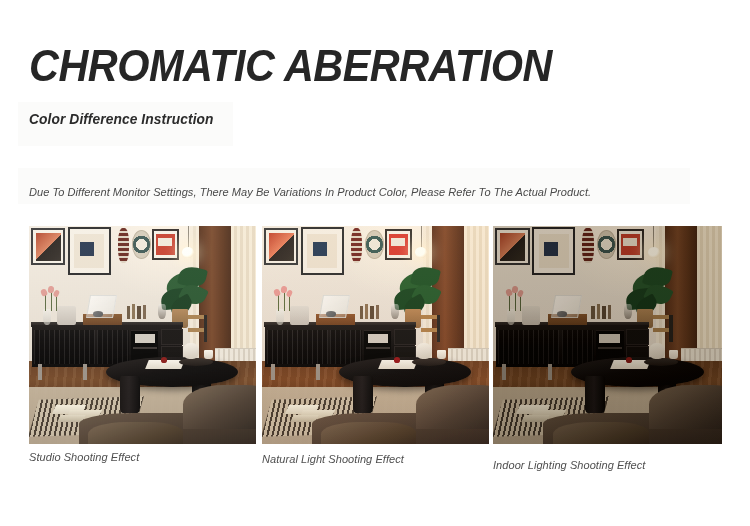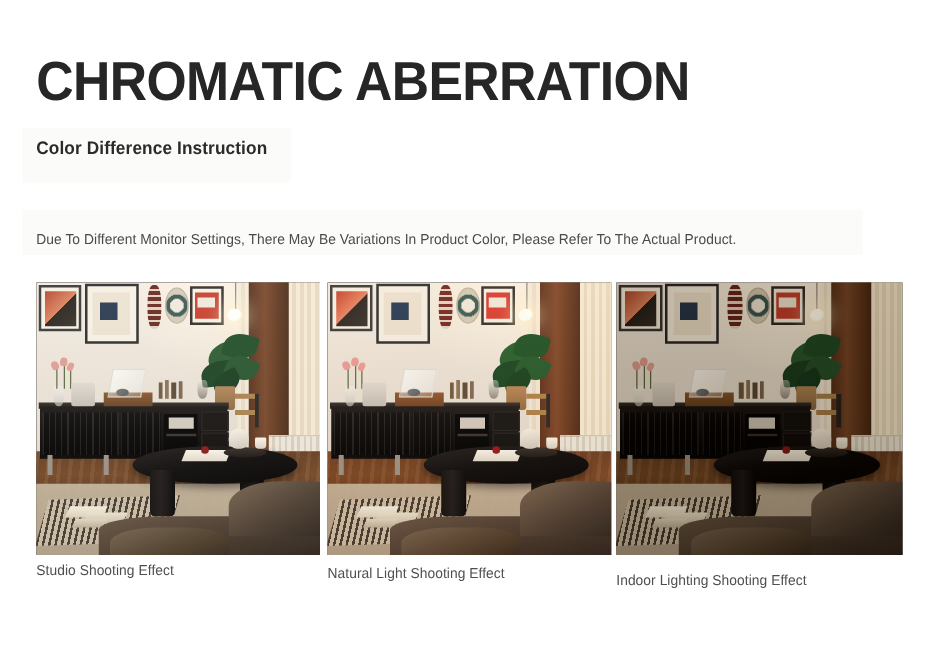--- a/index.html
+++ b/index.html
@@ -4,21 +4,21 @@
 <style>
   html, body { margin:0; padding:0; }
   body {
     width:750px; height:526px;
     background:#ffffff;
     font-family:"Liberation Sans", sans-serif;
     overflow:hidden;
     position:relative;
     -webkit-font-smoothing:antialiased;
   }
-  .page { position:relative; width:750px; height:526px; }
+  .page { position:relative; width:750px; height:526px;font-style:italic; }
 
   
   .wash { position:absolute; background:#fbfbfa; }
   .wash-sub   { left:18px;  top:102px; width:215px; height:44px; }
   .wash-body  { left:18px;  top:168px; width:672px; height:36px; }
 
   .title {
     position:absolute; left:29px; top:40px;
     font-size:44px; line-height:52px;
     font-weight:700;

